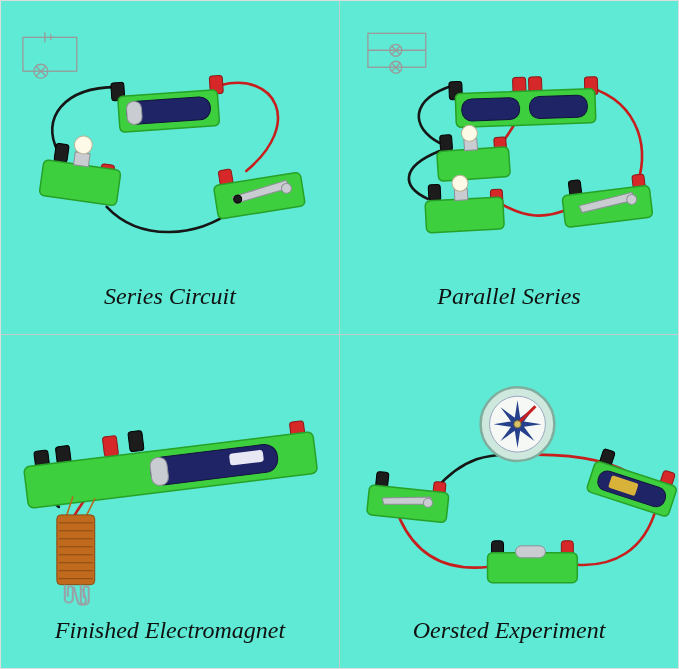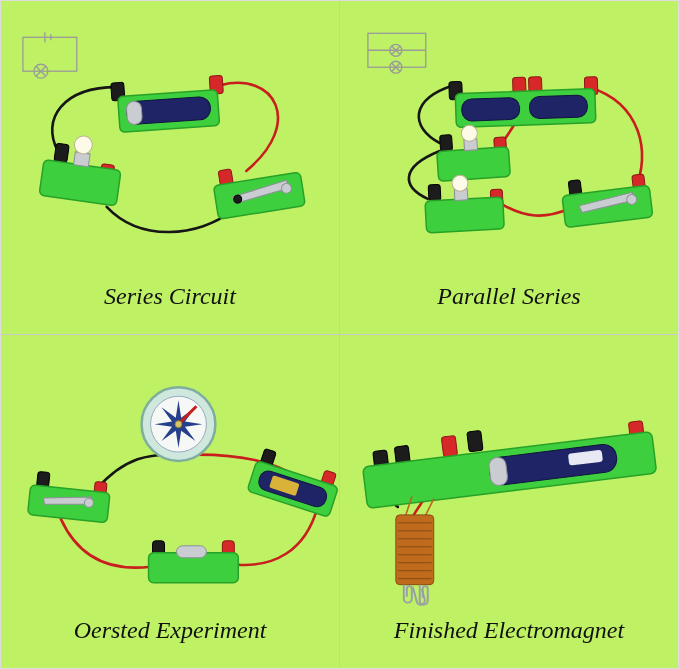--- a/index.html
+++ b/index.html
@@ -2,21 +2,21 @@
 <html><head>
 <meta charset="utf-8">
 <style>
   html,body{margin:0;padding:0;background:#ffffff;}
   .collage{
     width:679px;height:669px;box-sizing:border-box;
     display:grid;grid-template-columns:1fr 1fr;grid-template-rows:1fr 1fr;
     gap:1px;background-color:#c9c9c9;border:1px solid #dddddd;
     font-family:"Liberation Serif",serif;
   }
-  figure.panel{margin:0;background:#bef264;display:flex;flex-direction:column;overflow:hidden;}
+  figure.panel{margin:0;background:#5eead4;display:flex;flex-direction:column;overflow:hidden;}
   .art{flex:1 1 auto;display:flex;min-height:0;}
   .art svg{width:100%;height:100%;}
   figcaption{
     flex:0 0 auto;text-align:center;
     font-style:italic;font-size:24px;color:#101010;
     padding:2px 0 24px;
   }
   
   .green{fill:#3ecf3e;stroke:#27a127;stroke-width:1.5;}
   .navy{fill:#1e2466;stroke:#11143d;stroke-width:1;}
@@ -138,64 +138,20 @@
         </g>
       </svg>
     </div>
     <figcaption>Parallel Series</figcaption>
   </figure>
 
   <figure class="panel">
     <div class="art">
       <svg viewBox="0 0 339 272" preserveAspectRatio="xMidYMid meet">
 
-        <path d="M 96 150 C 124 118 150 114 178 116" class="wire-black"></path>
-        <path d="M 178 116 C 224 114 270 118 300 140" class="wire-red"></path>
-        <path d="M 60 180 C 80 224 116 232 150 228" class="wire-red"></path>
-        <path d="M 318 166 C 306 214 272 228 238 226" class="wire-red"></path>
-
-        <g>
-          <circle cx="178" cy="85" r="37" fill="#cfe8de" stroke="#7fae9e" stroke-width="2.5"></circle>
-          <circle cx="178" cy="85" r="28" fill="#f5f8f5" stroke="#9aa8c0" stroke-width="1"></circle>
-          <polygon points="178,61 180.7,78.5 195,68 184.5,82.3 202,85 184.5,87.7 195,102 180.7,91.5 178,109 175.3,91.5 161,102 171.5,87.7 154,85 171.5,82.3 161,68 175.3,78.5" fill="#27408b"></polygon>
-          <line x1="178" y1="85" x2="196" y2="67" stroke="#c81e1e" stroke-width="3"></line>
-          <circle cx="178" cy="85" r="3.5" fill="#d9c46a" stroke="#8a7a30"></circle>
-        </g>
-
-        <g transform="rotate(6 70 165)">
-          <rect x="34" y="136" width="12" height="16" rx="3" class="post-black"></rect>
-          <rect x="92" y="140" width="12" height="16" rx="3" class="post-red"></rect>
-          <rect x="28" y="150" width="80" height="30" rx="5" class="green"></rect>
-          <polygon points="42,162 90,156 92,163 44,168" class="metal"></polygon>
-          <circle cx="88" cy="162" r="4.5" class="metal"></circle>
-        </g>
-
-        <g transform="rotate(18 292 155)">
-          <rect x="252" y="120" width="12" height="16" rx="3" class="post-black"></rect>
-          <rect x="316" y="122" width="12" height="16" rx="3" class="post-red"></rect>
-          <rect x="248" y="134" width="86" height="32" rx="5" class="green"></rect>
-          <rect x="256" y="140" width="70" height="20" rx="9" class="navy"></rect>
-          <rect x="268" y="143" width="28" height="13" rx="2" fill="#d9b23a" stroke="none"></rect>
-        </g>
-
-        <g>
-          <rect x="152" y="202" width="12" height="16" rx="3" class="post-black"></rect>
-          <rect x="222" y="202" width="12" height="16" rx="3" class="post-red"></rect>
-          <rect x="148" y="214" width="90" height="30" rx="5" class="green"></rect>
-          <rect x="176" y="207" width="30" height="12" rx="6" class="metal"></rect>
-        </g>
-      </svg>
-    </div>
-    <figcaption>Oersted Experiment</figcaption>
-  </figure>
-
-  <figure class="panel">
-    <div class="art">
-      <svg viewBox="0 0 339 272" preserveAspectRatio="xMidYMid meet">
-
         <path d="M 112 118 C 96 146 86 156 74 176" class="wire-red"></path>
         <path d="M 44 124 C 34 146 44 158 58 168" class="wire-black"></path>
 
         <g transform="rotate(-7 170 130)">
           <rect x="36" y="96" width="14" height="20" rx="3" class="post-black"></rect>
           <rect x="58" y="94" width="14" height="20" rx="3" class="post-black"></rect>
           <rect x="106" y="90" width="14" height="20" rx="3" class="post-red"></rect>
           <rect x="132" y="88" width="14" height="20" rx="3" class="post-black"></rect>
           <rect x="294" y="98" width="14" height="20" rx="3" class="post-red"></rect>
           <rect x="24" y="110" width="292" height="42" rx="6" class="green"></rect>
@@ -221,13 +177,57 @@
         <g>
           <path d="M 64 246 v 14 a 4 4 0 0 0 8 0 v -10 a 2.5 2.5 0 0 0 -5 0 v 8" class="clip"></path>
           <path d="M 80 246 v 16 a 4 4 0 0 0 8 0 v -12 a 2.5 2.5 0 0 0 -5 0 v 9" class="clip"></path>
           <path d="M 73 248 l 4 15 a 4 4 0 0 0 8 -2 l -3 -11" class="clip"></path>
         </g>
       </svg>
     </div>
     <figcaption>Finished Electromagnet</figcaption>
   </figure>
 
+  <figure class="panel">
+    <div class="art">
+      <svg viewBox="0 0 339 272" preserveAspectRatio="xMidYMid meet">
+
+        <path d="M 96 150 C 124 118 150 114 178 116" class="wire-black"></path>
+        <path d="M 178 116 C 224 114 270 118 300 140" class="wire-red"></path>
+        <path d="M 60 180 C 80 224 116 232 150 228" class="wire-red"></path>
+        <path d="M 318 166 C 306 214 272 228 238 226" class="wire-red"></path>
+
+        <g>
+          <circle cx="178" cy="85" r="37" fill="#cfe8de" stroke="#7fae9e" stroke-width="2.5"></circle>
+          <circle cx="178" cy="85" r="28" fill="#f5f8f5" stroke="#9aa8c0" stroke-width="1"></circle>
+          <polygon points="178,61 180.7,78.5 195,68 184.5,82.3 202,85 184.5,87.7 195,102 180.7,91.5 178,109 175.3,91.5 161,102 171.5,87.7 154,85 171.5,82.3 161,68 175.3,78.5" fill="#27408b"></polygon>
+          <line x1="178" y1="85" x2="196" y2="67" stroke="#c81e1e" stroke-width="3"></line>
+          <circle cx="178" cy="85" r="3.5" fill="#d9c46a" stroke="#8a7a30"></circle>
+        </g>
+
+        <g transform="rotate(6 70 165)">
+          <rect x="34" y="136" width="12" height="16" rx="3" class="post-black"></rect>
+          <rect x="92" y="140" width="12" height="16" rx="3" class="post-red"></rect>
+          <rect x="28" y="150" width="80" height="30" rx="5" class="green"></rect>
+          <polygon points="42,162 90,156 92,163 44,168" class="metal"></polygon>
+          <circle cx="88" cy="162" r="4.5" class="metal"></circle>
+        </g>
+
+        <g transform="rotate(18 292 155)">
+          <rect x="252" y="120" width="12" height="16" rx="3" class="post-black"></rect>
+          <rect x="316" y="122" width="12" height="16" rx="3" class="post-red"></rect>
+          <rect x="248" y="134" width="86" height="32" rx="5" class="green"></rect>
+          <rect x="256" y="140" width="70" height="20" rx="9" class="navy"></rect>
+          <rect x="268" y="143" width="28" height="13" rx="2" fill="#d9b23a" stroke="none"></rect>
+        </g>
+
+        <g>
+          <rect x="152" y="202" width="12" height="16" rx="3" class="post-black"></rect>
+          <rect x="222" y="202" width="12" height="16" rx="3" class="post-red"></rect>
+          <rect x="148" y="214" width="90" height="30" rx="5" class="green"></rect>
+          <rect x="176" y="207" width="30" height="12" rx="6" class="metal"></rect>
+        </g>
+      </svg>
+    </div>
+    <figcaption>Oersted Experiment</figcaption>
+  </figure>
+
 </div>
 
 </body></html>

